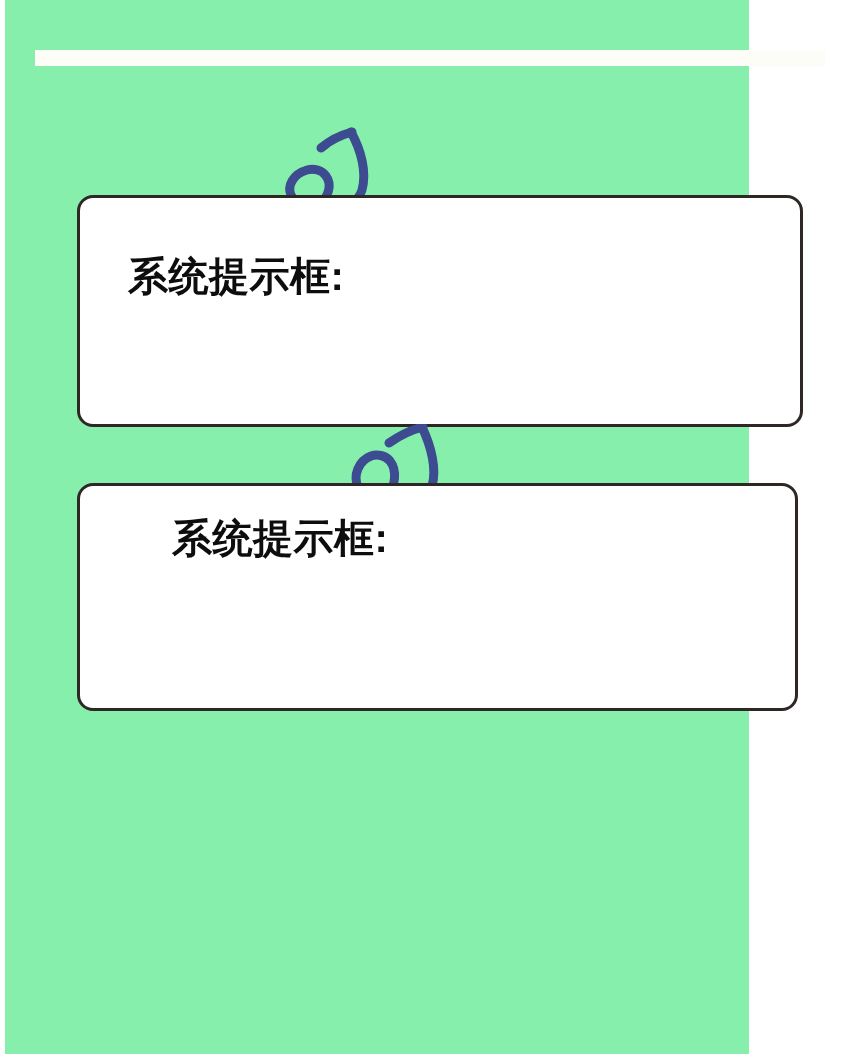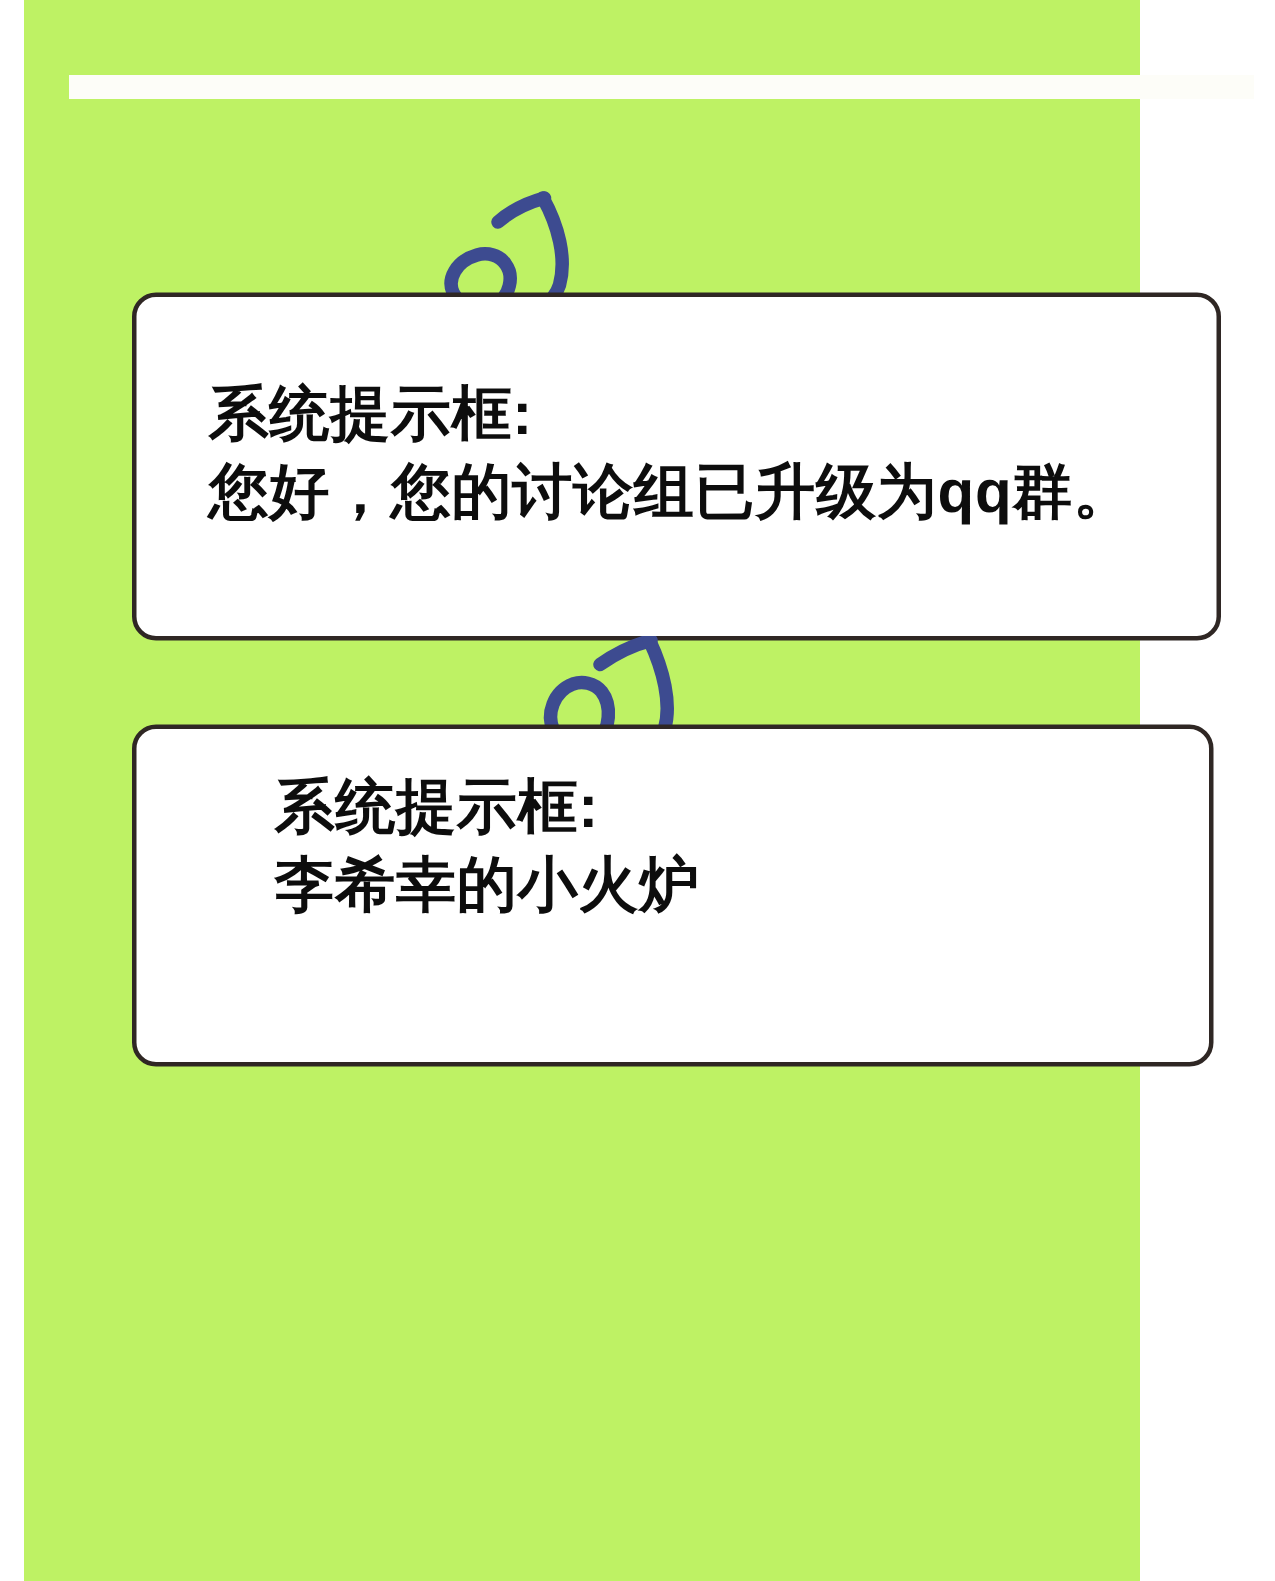--- a/index.html
+++ b/index.html
@@ -10,25 +10,25 @@
   body {
     width: 850px;
     height: 1054px;
     position: relative;
     overflow: hidden;
     font-family: "Liberation Sans", "DejaVu Sans", sans-serif;
   }
 
   #comic-page {
     position: absolute;
-    left: 16px;
+    left: 5px;
     top: 0;
     width: 744px;
     height: 1054px;
-    background: #bef264;
+    background: #86efac;
   }
 
   
   .paper-band {
     position: absolute;
     left: 30px;
     top: 50px;
     width: 790px;
     height: 16px;
     background: #fdfdf8;
@@ -107,37 +107,35 @@
         <path d="M44 24 C52 17 64 11 75 8" stroke-width="9"></path>
 
         <path d="M74 8 C84 26 90 48 85 66 C81 79 68 84 57 79" stroke-width="9"></path>
       </g>
     </svg>
   </div>
 
   <div class="sys-box" id="sys-box-1">
     <div class="sys-text">
       <span class="sys-line">系统提示框:</span>
-      <span class="sys-line">您好，您的讨论组已升级为qq群。</span>
     </div>
   </div>
 
   <div class="sfx-ding" id="sfx-ding-2">
     <svg viewBox="0 0 104 84" xmlns="http://www.w3.org/2000/svg">
       <g fill="none" stroke="#3d4b90" stroke-linecap="round" stroke-linejoin="round">
 
         <path d="M24 32 C11 37 6 52 11 63 C16 74 31 77 40 70 C49 63 50 46 43 37 C38 31 30 30 24 32 Z" stroke-width="9"></path>
 
         <path d="M42 19 C52 12 64 6 76 3" stroke-width="9"></path>
 
         <path d="M75 3 C84 22 90 45 85 62 C81 74 67 79 56 73" stroke-width="9"></path>
       </g>
     </svg>
   </div>
 
   <div class="sys-box" id="sys-box-2">
     <div class="sys-text">
       <span class="sys-line">系统提示框:</span>
-      <span class="sys-line">李希幸的小火炉</span>
     </div>
   </div>
 
 </div>
 
 </body></html>

